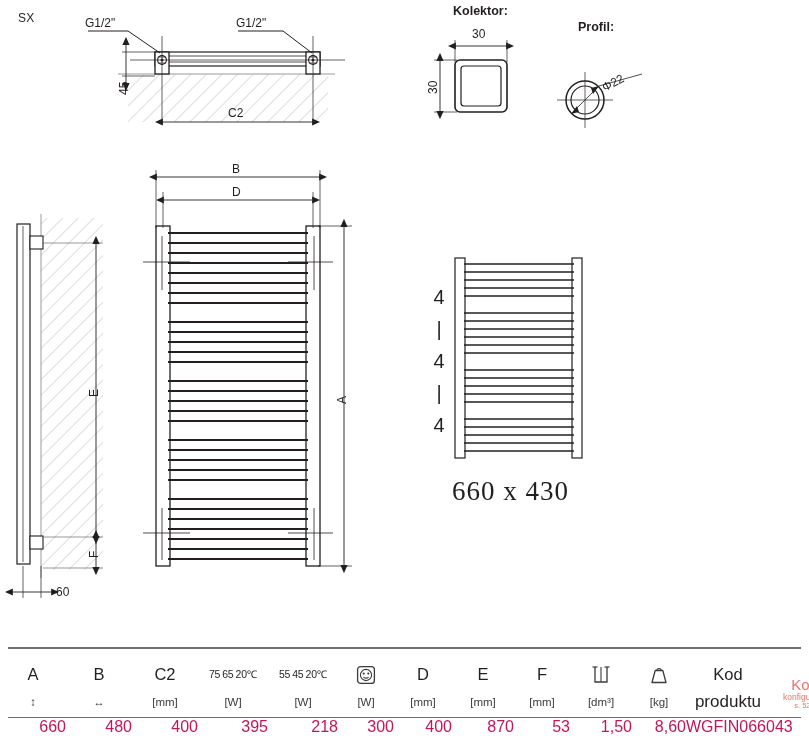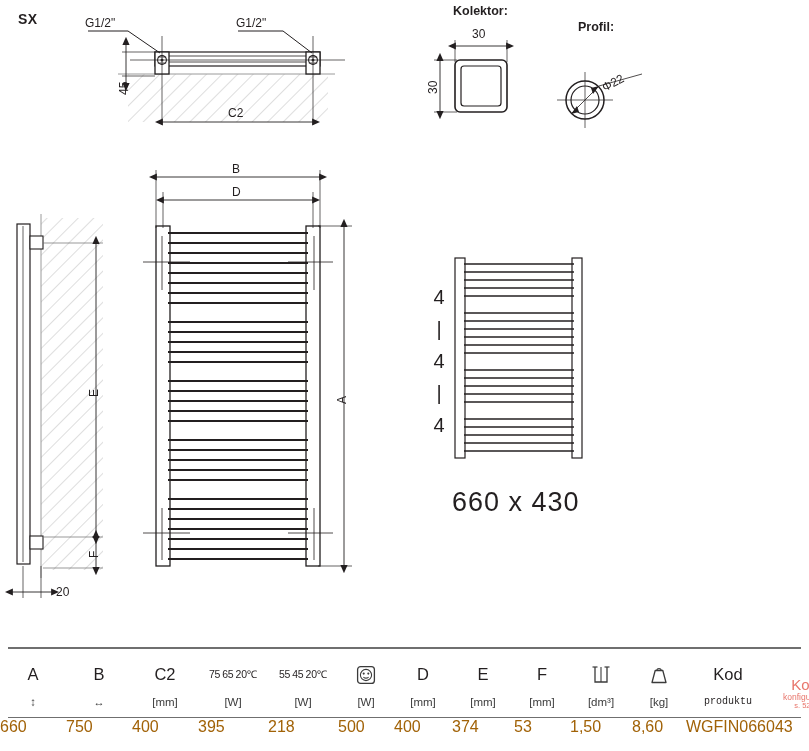--- a/index.html
+++ b/index.html
@@ -33,22 +33,22 @@
     width: 809px; height: 640px;
   }
   .lbl {
     position: absolute;
     font-family: "Liberation Sans", sans-serif;
     color: #231f20;
     white-space: nowrap;
     line-height: 1;
   }
   .lbl-sx {
-    font-size: 14px;
-    font-weight: bold;
+    font-size: 12px;
+    font-weight: normal;
     letter-spacing: .3px;
   }
   .lbl-sect {
     font-size: 12.5px;
     font-weight: bold;
   }
   .lbl-dim {
     font-size: 12px;
   }
   .rot90 { transform: rotate(-90deg); transform-origin: left top; }
@@ -117,37 +117,37 @@
     white-space: nowrap;
   }
   .hdr-temp span.t { margin: 0 1px; }
   .hdr-icon-box {
     display: block;
     height: 22px;
     line-height: 22px;
   }
   .cell-val {
     font-size: 16px;
-    text-align: left;
-    color: #a16207;
+    text-align: right;
+    color: #be185d;
     padding: 0;
     height: 34px;
     vertical-align: middle;
   }
   .kod-conf {
     position: relative;
     color: #e8756b;
     line-height: 1.05;
     text-align: center;
   }
   .kod-conf .kc1 { font-size: 15px; display:block; }
   .kod-conf .kc2 { font-size: 8.5px; display:block; }
   .kod-conf .kc3 { font-size: 7.5px; display:block; }
   .hdr-kod-prod .hdr-main { font-size: 16.5px; }
-  .hdr-kod-prod .hdr-unit { font-size: 10px; color:#231f20;font-family:Liberation Mono, monospace; }
+  .hdr-kod-prod .hdr-unit { font-size: 17px; color:#231f20; }
 </style>
 </head>
 <body>
 
 <div class="page">
 
   <div class="drawing">
 
     <svg class="svg-layer" viewBox="0 0 809 640">
       <defs>
@@ -378,31 +378,31 @@
     <div class="lbl lbl-dim" style="left:232px; top:163px;">B</div>
 
     <div class="lbl lbl-dim" style="left:232px; top:186px;">D</div>
 
     <div class="lbl lbl-dim rot90" style="left:336px; top:404px;">A</div>
 
     <div class="lbl lbl-dim rot90" style="left:88px; top:397px;">E</div>
 
     <div class="lbl lbl-dim rot90" style="left:88px; top:558px;">F</div>
 
-    <div class="lbl lbl-dim" style="left:56px; top:586px;">20</div>
+    <div class="lbl lbl-dim" style="left:56px; top:586px;">60</div>
 
     <div style="position:absolute; left:428px; top:282px; width:22px; text-align:center;">
       <div class="lbl-count" style="height:30px; line-height:30px;">4</div>
       <div class="lbl-count" style="height:34px; line-height:34px;">|</div>
       <div class="lbl-count" style="height:30px; line-height:30px;">4</div>
       <div class="lbl-count" style="height:34px; line-height:34px;">|</div>
       <div class="lbl-count" style="height:30px; line-height:30px;">4</div>
     </div>
 
-    <div class="lbl lbl-size" style="left:452px; top:489px;">660 x 430</div>
+    <div class="lbl lbl-size" style="left:452px; top:478px;font-family:Liberation Serif, serif;">660 x 430</div>
   </div>
 
   <div class="table-wrap">
     <div class="rule-top"></div>
     <div class="rule-mid"></div>
 
     <table class="spec">
       <colgroup>
         <col style="width:66px">
           <col style="width:66px">
@@ -494,27 +494,27 @@
               <span class="kc2">konfiguracji</span>
               <span class="kc3">s. 521</span>
 
             </div>
           </th>
         </tr>
       </thead>
       <tbody>
         <tr>
           <td class="cell-val">660</td>
-          <td class="cell-val">750</td>
+          <td class="cell-val">480</td>
           <td class="cell-val">400</td>
           <td class="cell-val">395</td>
           <td class="cell-val">218</td>
-          <td class="cell-val">500</td>
+          <td class="cell-val">300</td>
           <td class="cell-val">400</td>
-          <td class="cell-val">374</td>
+          <td class="cell-val">870</td>
           <td class="cell-val">53</td>
           <td class="cell-val">1,50</td>
           <td class="cell-val">8,60</td>
           <td class="cell-val">WGFIN066043</td>
           <td class="cell-val"></td>
         </tr>
       </tbody>
     </table>
   </div>
 

